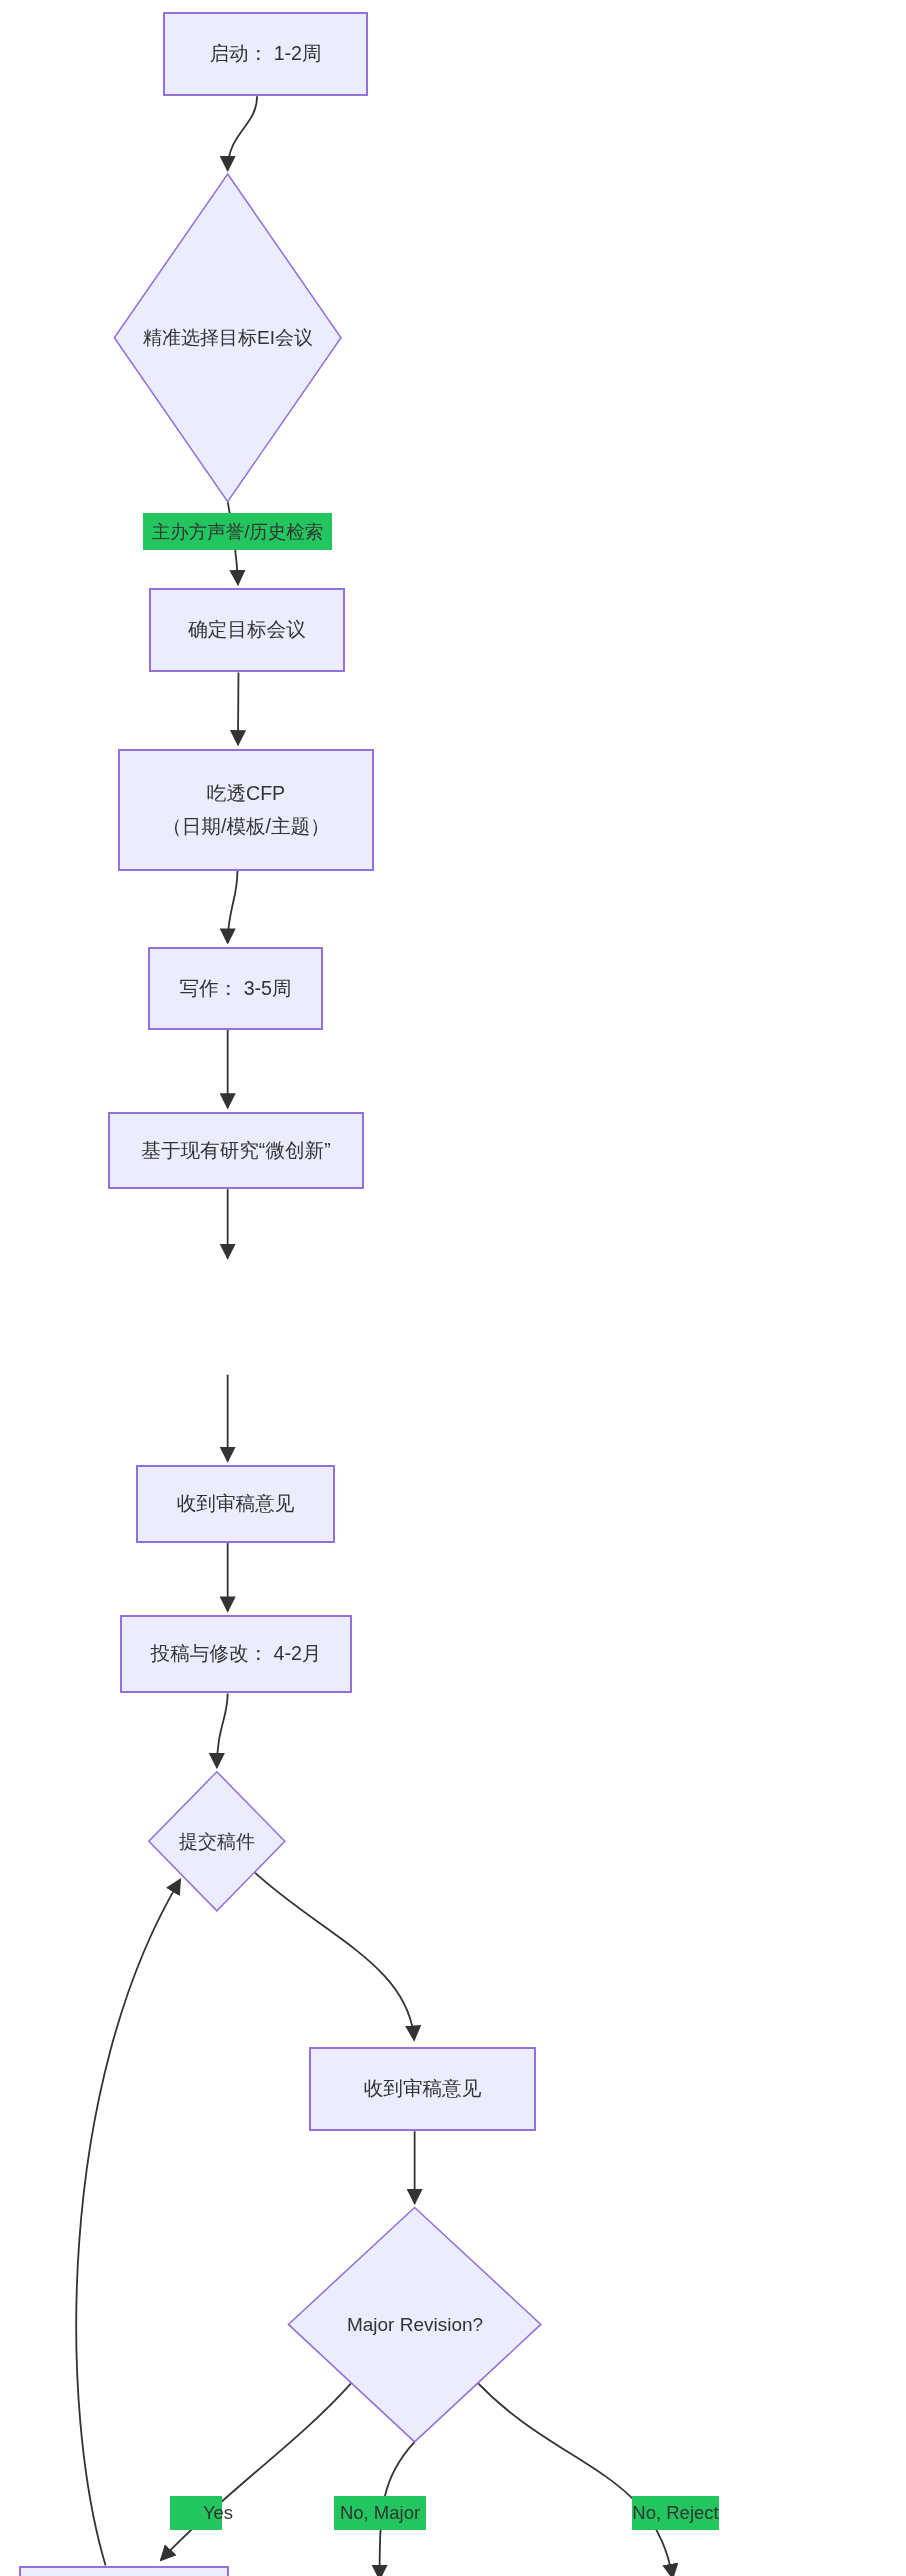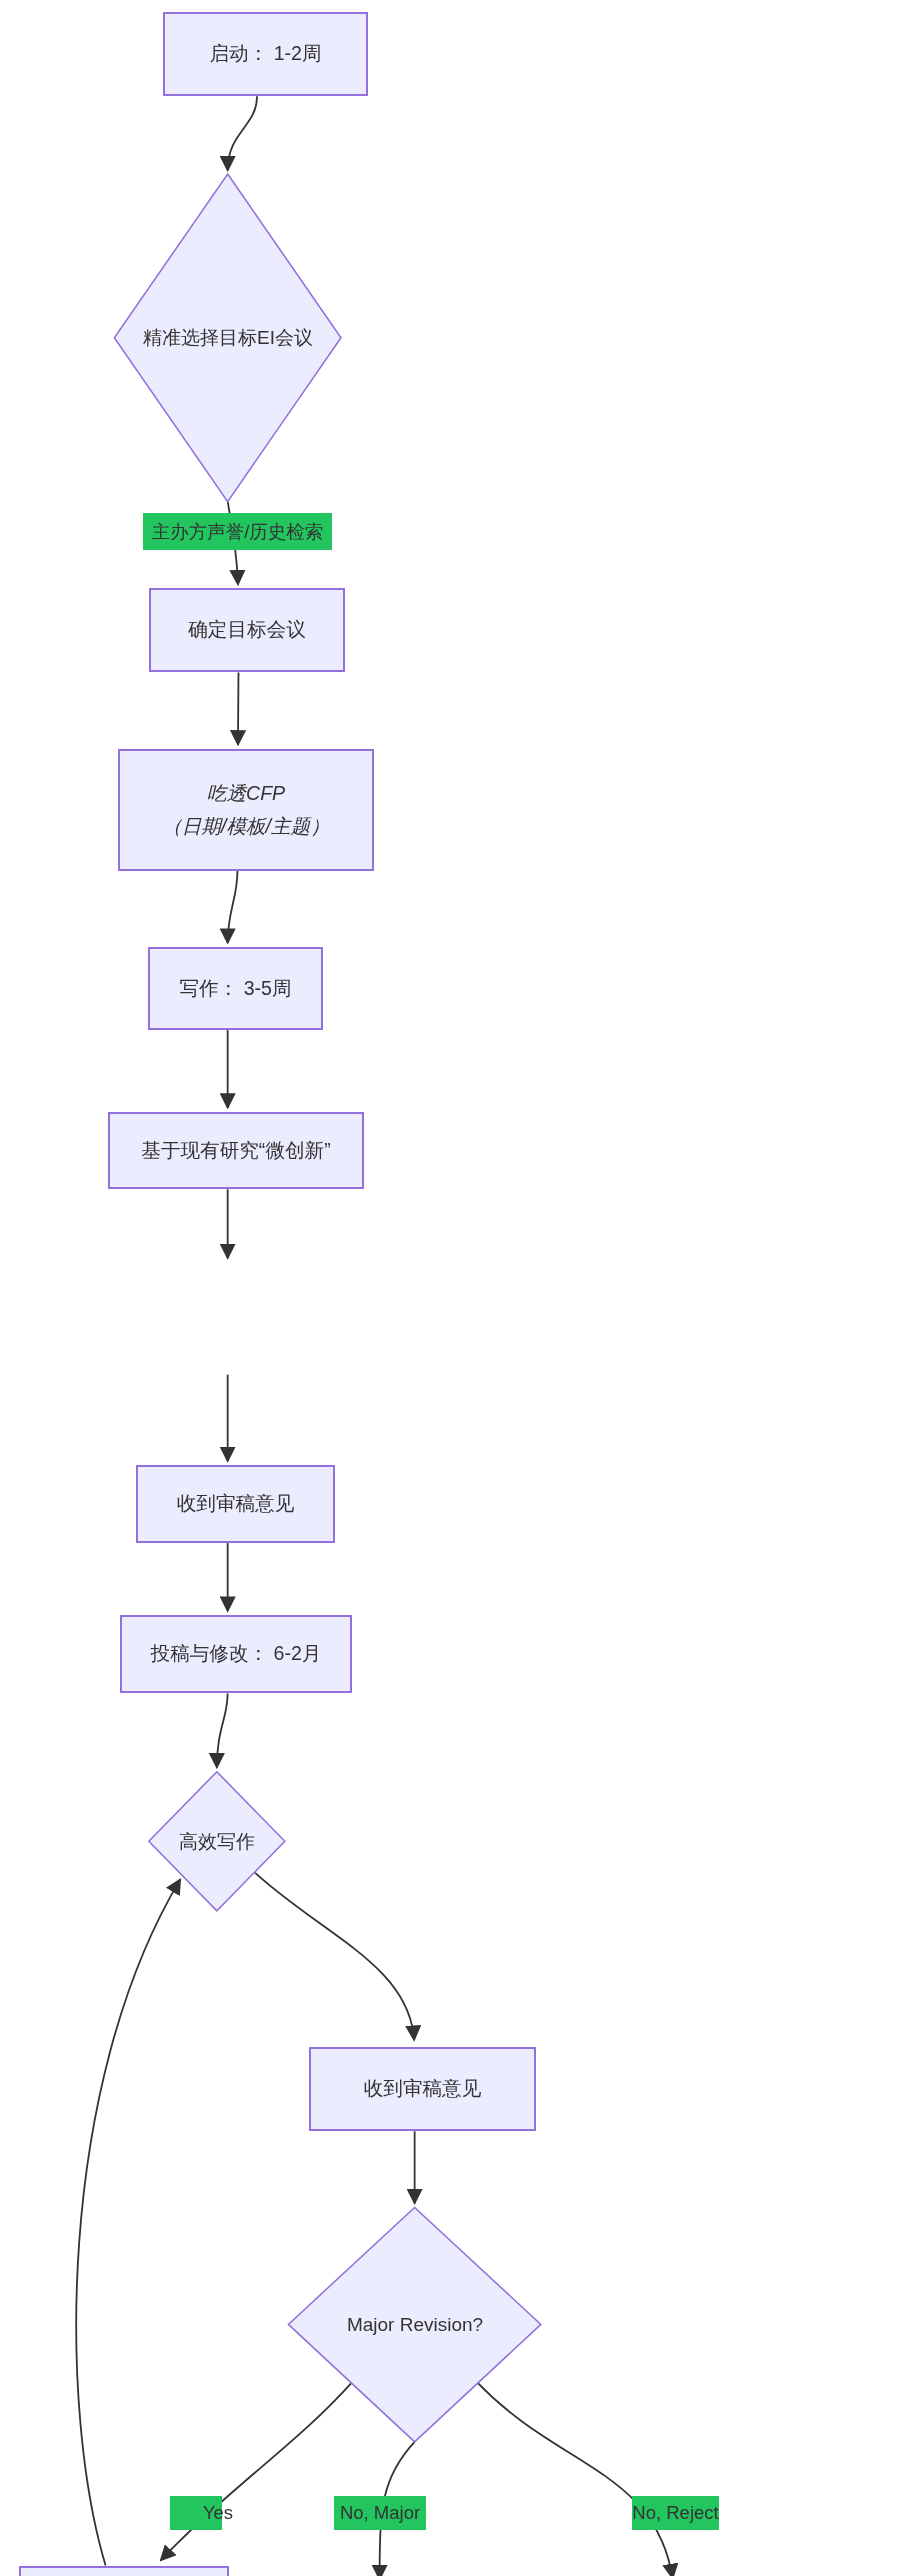--- a/index.html
+++ b/index.html
@@ -85,56 +85,56 @@
   </svg>
 
   <div class="node rect" style="left:155px;top:12px;width:205px;height:84px;">
     <span>启动： 1-2周</span>
   </div>
 
   <div class="node rect" style="left:141px;top:588px;width:196px;height:84px;">
     <span>确定目标会议</span>
   </div>
 
-  <div class="node rect" style="left:110px;top:749px;width:256px;height:122px;font-style:italic;">
+  <div class="node rect" style="left:110px;top:749px;width:256px;height:122px;">
     <span>吃透CFP
 （日期/模板/主题）</span>
   </div>
 
   <div class="node rect" style="left:140px;top:947px;width:175px;height:83px;">
     <span>写作： 3-5周</span>
   </div>
 
   <div class="node rect" style="left:100px;top:1112px;width:256px;height:77px;">
     <span>基于现有研究“微创新”</span>
   </div>
 
 
   <div class="node rect" style="left:128px;top:1465px;width:199px;height:78px;">
     <span>收到审稿意见</span>
   </div>
 
   <div class="node rect" style="left:112px;top:1615px;width:232px;height:78px;">
-    <span>投稿与修改： 6-2月</span>
+    <span>投稿与修改： 4-2月</span>
   </div>
 
   <div class="node rect" style="left:301px;top:2047px;width:227px;height:84px;">
     <span>收到审稿意见</span>
   </div>
 
   <div class="node rect" style="left:11.3px;top:2566px;width:210px;height:113px;">
     
   </div>
 
   <div class="diamond-label" style="left:125px;top:309px;width:206px;height:57px;">
     <span>精准选择目标EI会议</span>
   </div>
 
   <div class="diamond-label" style="left:150px;top:1816px;width:134px;height:52px;">
-    <span>高效写作</span>
+    <span>提交稿件</span>
   </div>
 
   <div class="diamond-label" style="left:312px;top:2299px;width:206px;height:52px;">
     <span>Major Revision?</span>
   </div>
 
   <div class="edge-label" style="left:143px;top:513px;width:189px;height:37px;">
     <span>主办方声誉/历史检索</span>
   </div>
 

